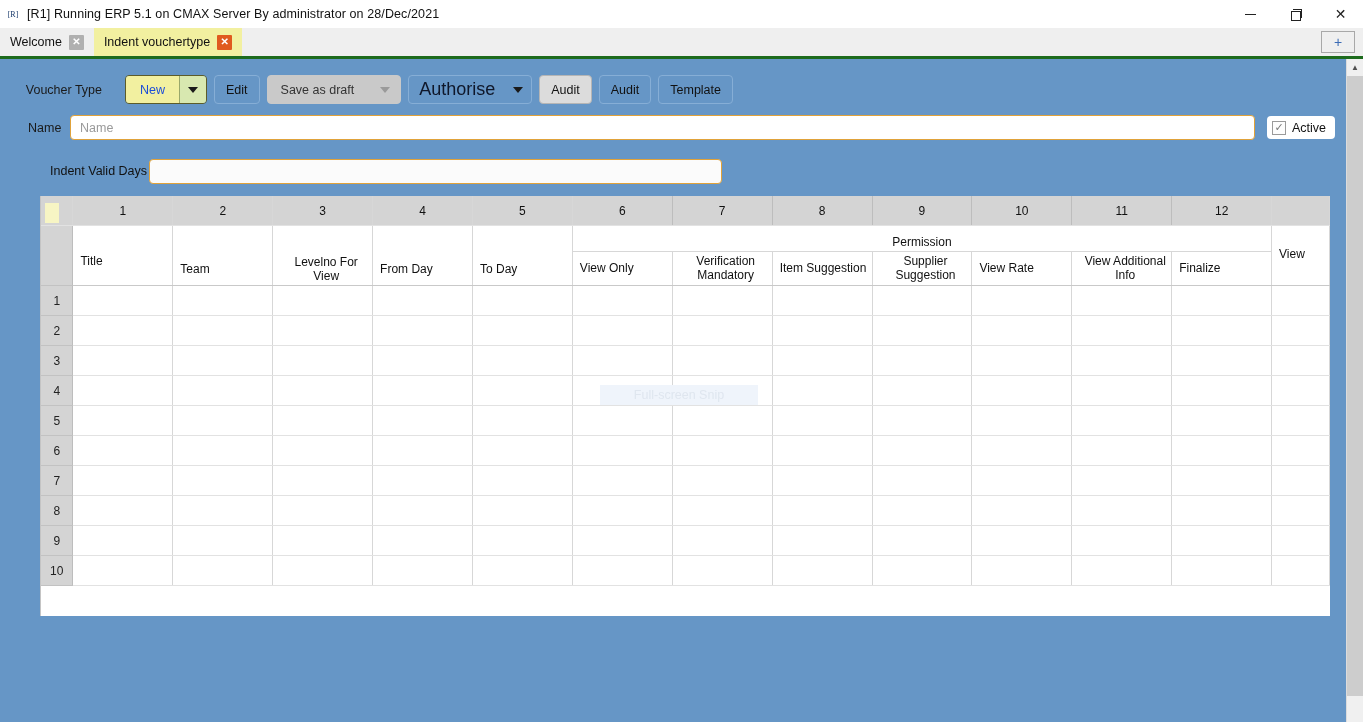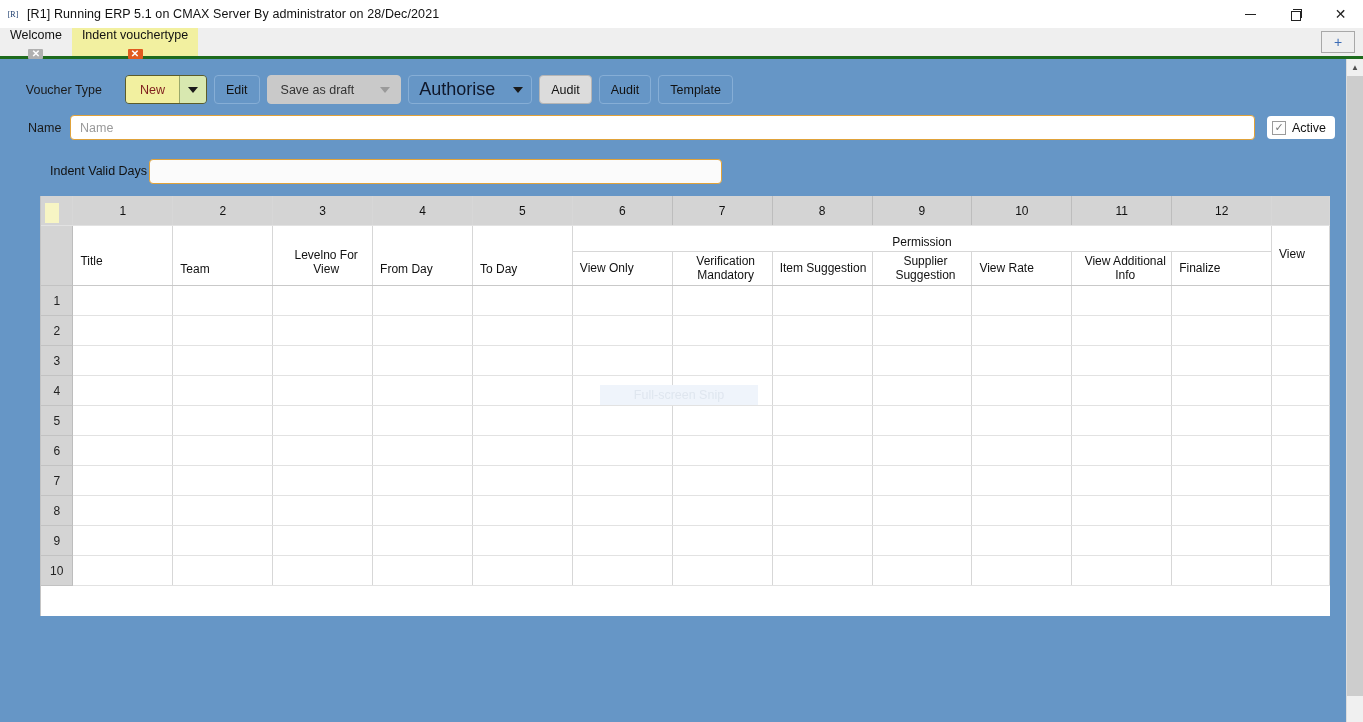--- a/index.html
+++ b/index.html
@@ -45,21 +45,20 @@
   
   .tabstrip {
     height: 31px; background: #efefef;
     display: flex; align-items: stretch;
     position: relative; border-bottom: 3px solid #1d6b1d;
   }
   .tab {
     display: flex; align-items: center; gap: 7px;
     padding: 0 10px; font-size: 12.5px; color: #111;
     cursor: default;
-    flex-direction: column;
   }
   .tab.active { background: #f2f0a0; }
   .tab-close {
     width: 15px; height: 15px; display: flex;
     align-items: center; justify-content: center;
     font-size: 10px; font-weight: bold; color: #ffffff;
     background: #b0b0b0; border-radius: 1px; line-height: 1;
   }
   .tab.active .tab-close { background: #e05a1e; }
   .tab-add {
@@ -112,21 +111,21 @@
     background: transparent; white-space: nowrap;
     font-family: "Liberation Sans", sans-serif;
   }
   .btn-split {
     height: 29px; border: 1px solid #5c5c2a; border-radius: 4px;
     display: flex; align-items: stretch; overflow: hidden;
   }
   .btn-split .main {
     background: #f2f0a0; display: flex; align-items: center;
     justify-content: center; padding: 0 14px;
-    font-size: 12.5px; color: #7f1d1d;
+    font-size: 12.5px; color: #1d4ed8;
   }
   .btn-split .drop {
     background: #d8e8b0; display: flex; align-items: center;
     justify-content: center; width: 27px;
     border-left: 1px solid #9aa86a;
   }
   .caret-dk {
     width:0;height:0;border-left:5px solid transparent;
     border-right:5px solid transparent;border-top:6px solid #1a1a1a;
   }
@@ -417,21 +416,21 @@
         <tr>
           <td class="rowhdr" style="background:#d4d4d4;border-right:1px solid #bdbdbd;border-bottom:1px solid #c2c2c2;height:60px;"></td>
 
           <td class="span-head" style="vertical-align:bottom;">
             <div style="position:absolute;bottom:17px;left:7px;">Title</div>
           </td>
           <td class="span-head" style="vertical-align:bottom;">
             <div style="position:absolute;bottom:9px;left:7px;">Team</div>
           </td>
           <td class="span-head" style="vertical-align:bottom;">
-            <div style="position:absolute;bottom:9px;left:7px;">Levelno For View</div>
+            <div style="position:absolute;bottom:2px;left:7px;">Levelno For View</div>
           </td>
           <td class="span-head" style="vertical-align:bottom;">
             <div style="position:absolute;bottom:9px;left:7px;">From Day</div>
           </td>
           <td class="span-head" style="vertical-align:bottom;">
             <div style="position:absolute;bottom:9px;left:7px;">To Day</div>
           </td>
 
           <td class="span-head">
             <div class="span-label">Permission</div>

